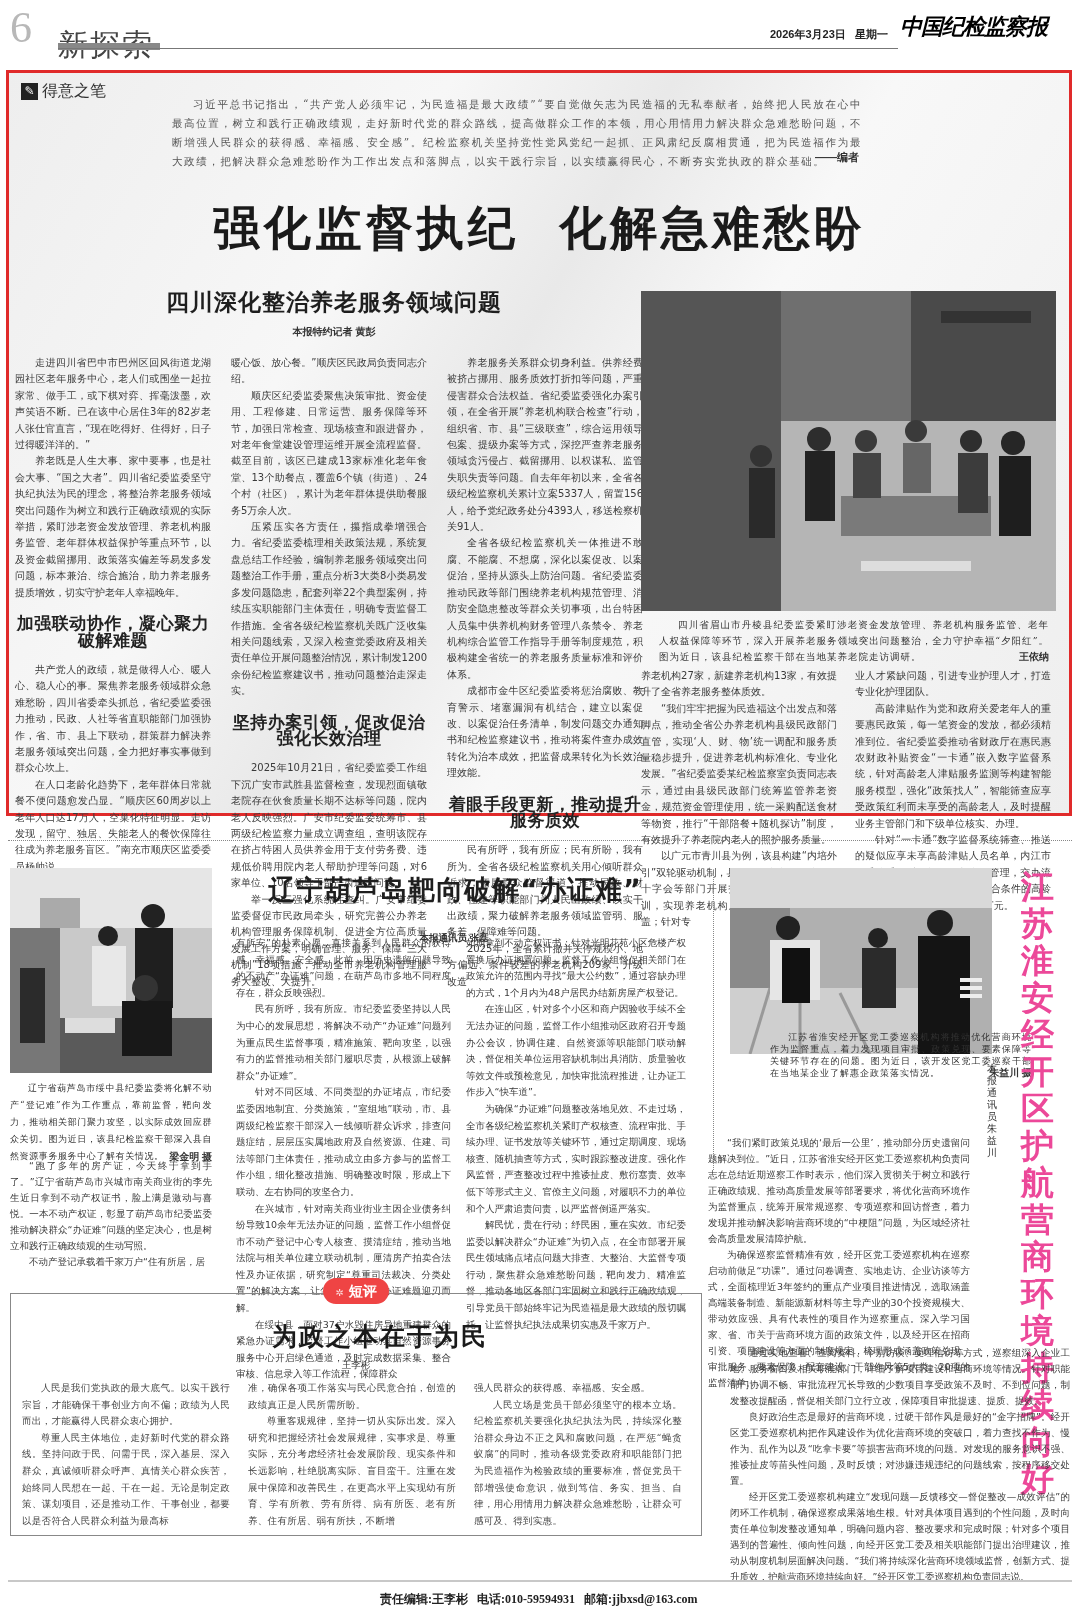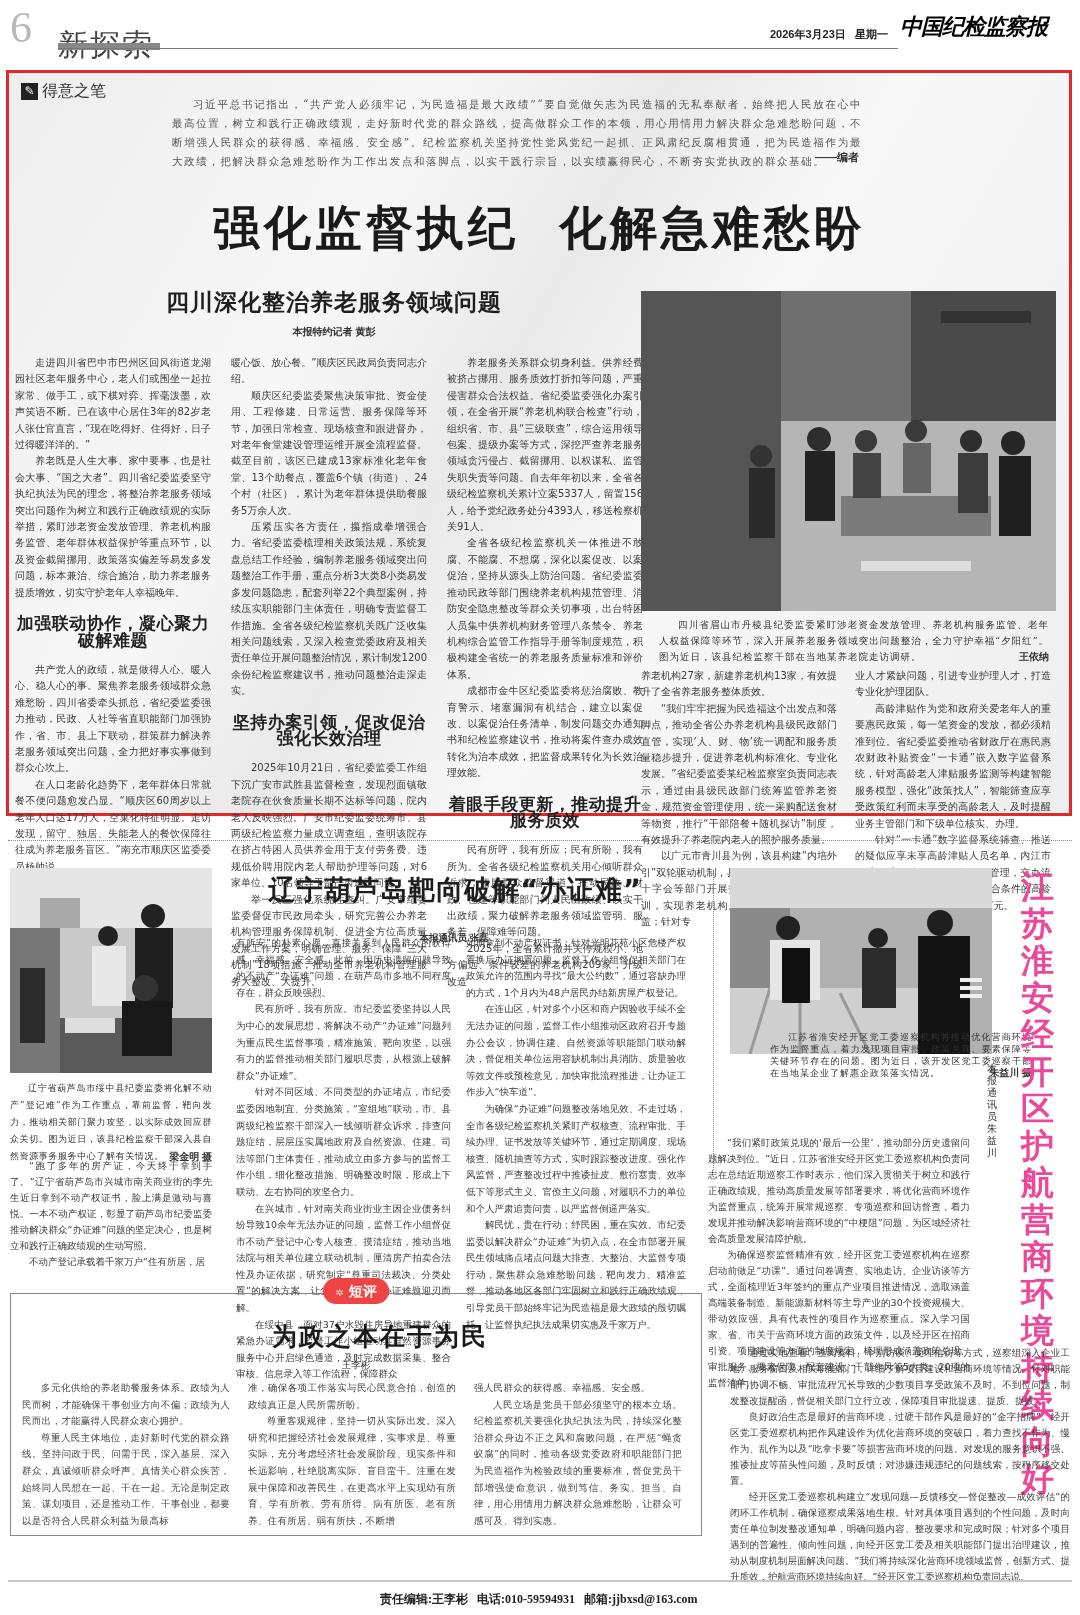--- a/index.html
+++ b/index.html
@@ -246,21 +246,21 @@
 
 <section>
   <div class="comment-box"></div>
   <div class="comment-tag">
     <span style="font-size:10px; opacity:0.8;">✲</span>
     <span>短评</span>
   </div>
   <h2 class="comment-title">为政之本在于为民</h2>
   <div class="comment-author">王李彬</div>
   <div class="col kai" style="left:22px; top:1380px; width:208px; font-size:9.5px; line-height:16.6px;">
-    <p>多元化供给的养老助餐服务体系。政绩为人民而树，才能确保干事创业方向不偏；政绩为人民而出，才能赢得人民群众衷心拥护。</p>
+    <p>人民是我们党执政的最大底气。以实干践行宗旨，才能确保干事创业方向不偏；政绩为人民而出，才能赢得人民群众衷心拥护。</p>
     <p>尊重人民主体地位，走好新时代党的群众路线。坚持问政于民、问需于民，深入基层、深入群众，真诚倾听群众呼声、真情关心群众疾苦，始终同人民想在一起、干在一起。无论是制定政策、谋划项目，还是推动工作、干事创业，都要以是否符合人民群众利益为最高标</p>
   </div>
   <div class="col kai" style="left:248px; top:1380px; width:208px; font-size:9.5px; line-height:16.6px;">
     <p class="cont">准，确保各项工作落实与民心民意合拍，创造的政绩真正是人民所需所盼。</p>
     <p>尊重客观规律，坚持一切从实际出发。深入研究和把握经济社会发展规律，实事求是、尊重实际，充分考虑经济社会发展阶段、现实条件和长远影响，杜绝脱离实际、盲目蛮干。注重在发展中保障和改善民生，在更高水平上实现幼有所育、学有所教、劳有所得、病有所医、老有所养、住有所居、弱有所扶，不断增</p>
   </div>
   <div class="col kai" style="left:474px; top:1380px; width:208px; font-size:9.5px; line-height:16.6px;">
     <p class="cont">强人民群众的获得感、幸福感、安全感。</p>
     <p>人民立场是党员干部必须坚守的根本立场。纪检监察机关要强化执纪执法为民，持续深化整治群众身边不正之风和腐败问题，在严惩“蝇贪蚁腐”的同时，推动各级党委政府和职能部门把为民造福作为检验政绩的重要标准，督促党员干部增强使命意识，做到笃信、务实、担当、自律，用心用情用力解决群众急难愁盼，让群众可感可及、得到实惠。</p>
   </div>

